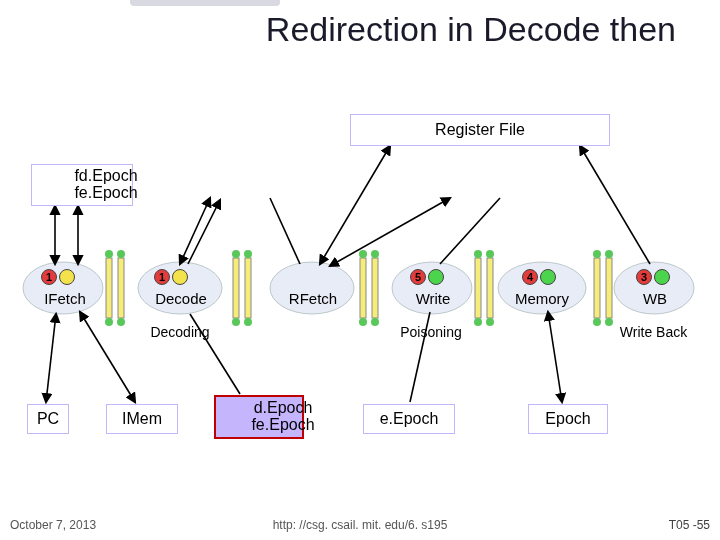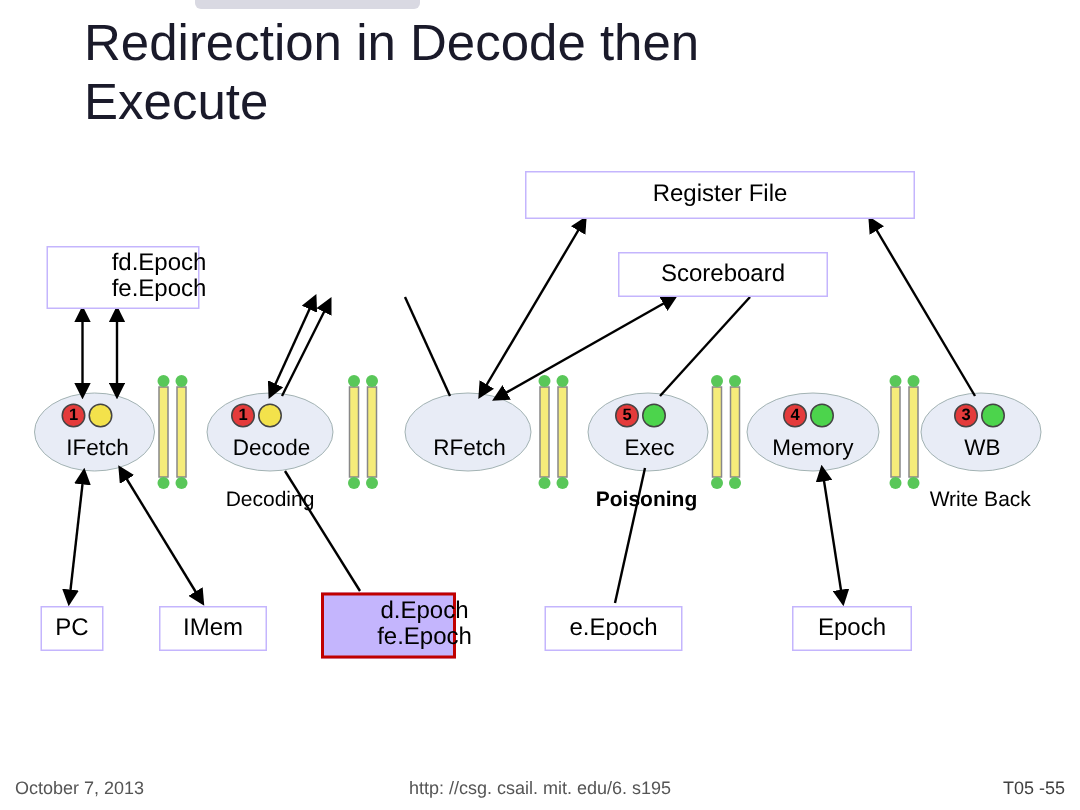--- a/index.html
+++ b/index.html
@@ -11,20 +11,21 @@
     overflow: hidden;
   }
   .title {
     position: absolute;
     left: 56px; top: 10px;
     font-size: 34px;
     font-weight: 400;
     color: #1a1a2a;
     line-height: 1.15;
     width: 620px;
+    text-align: right;
   }
   .tab {
     position: absolute;
     top: 0; left: 130px;
     width: 150px; height: 6px;
     background: #d9d9e2;
     border-radius: 0 0 4px 4px;
   }
   .slide-area {
     position: absolute;
@@ -70,21 +71,21 @@
   .sl-rfetch { left: 278px; top: 184px; width: 70px; }
   .sl-exec { left: 403px; top: 184px; width: 60px; }
   .sl-memory { left: 504px; top: 184px; width: 76px; }
   .sl-wb { left: 630px; top: 184px; width: 50px; }
 
   .sub-label {
     position: absolute;
     font-size: 14px;
   }
   .sub-decoding { left: 140px; top: 218px; width: 80px; text-align: center; }
-  .sub-poisoning { left: 387px; top: 218px; width: 88px; text-align: center; font-weight: bold; }
+  .sub-poisoning { left: 387px; top: 218px; width: 88px; text-align: center; }
   .sub-wb { left: 606px; top: 218px; width: 95px; text-align: center; }
 
   .caption {
     position: absolute;
     top: 346px; left: 50px;
     width: 630px;
     text-align: center;
     font-size: 16.5px;
     color: #000;
   }
@@ -123,21 +124,20 @@
   .dot.green { background: #4cd44c; }
   .dot.yellow { background: #f3e24b; }
 </style>
 </head>
 <body>
 
 <div class="tab"></div>
 
 <div class="title">
   <span>Redirection in Decode then</span><br>
-  <span>Execute</span>
 </div>
 
 <div class="slide-area">
 
 <svg class="overlay" viewBox="0 0 720 385">
   <defs>
     <marker id="ah" viewBox="0 0 10 10" refX="8" refY="5" markerWidth="7" markerHeight="7" orient="auto-start-reverse">
       <path d="M0,0 L10,5 L0,10 z" fill="#000"></path>
     </marker>
     <pattern id="fifo" patternUnits="userSpaceOnUse" width="8" height="60" x="0" y="0">
@@ -222,28 +222,25 @@
   </g>
 </svg>
 
   <div class="box box-regfile">
       <span>Register File</span>
     </div>
   <div class="box box-fdfe center">
     <span>fd.Epoch</span>
     <span>fe.Epoch</span>
   </div>
-  <div class="box box-scoreboard">
-      <span>Scoreboard</span>
-    </div>
 
   <div class="stage-label sl-ifetch">IFetch</div>
   <div class="stage-label sl-decode">Decode</div>
   <div class="stage-label sl-rfetch">RFetch</div>
-  <div class="stage-label sl-exec">Exec</div>
+  <div class="stage-label sl-exec">Write</div>
   <div class="stage-label sl-memory">Memory</div>
   <div class="stage-label sl-wb">WB</div>
 
   <div class="dot-pair" style="left:41px; top:163px;">
     <div class="dot red">1</div>
     <div class="dot yellow"></div>
   </div>
   <div class="dot-pair" style="left:154px; top:163px;">
     <div class="dot red">1</div>
     <div class="dot yellow"></div>

